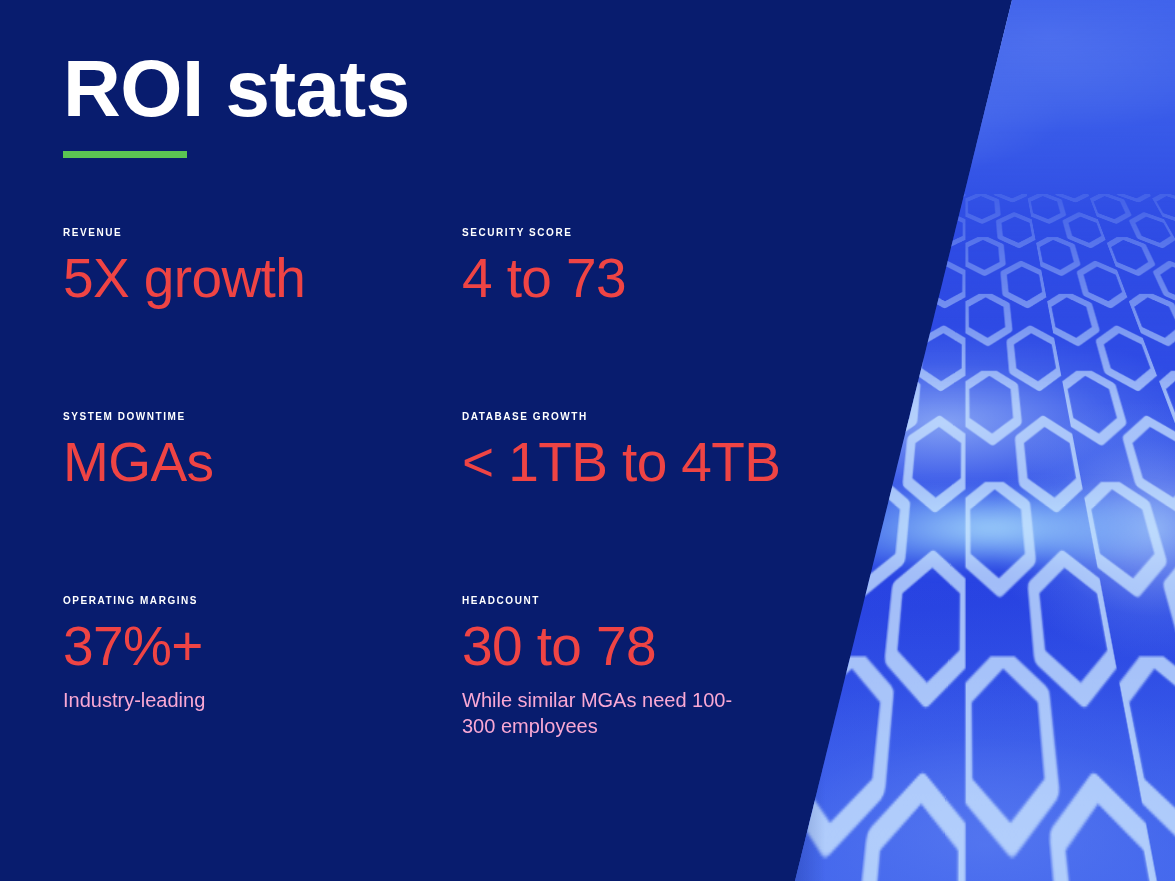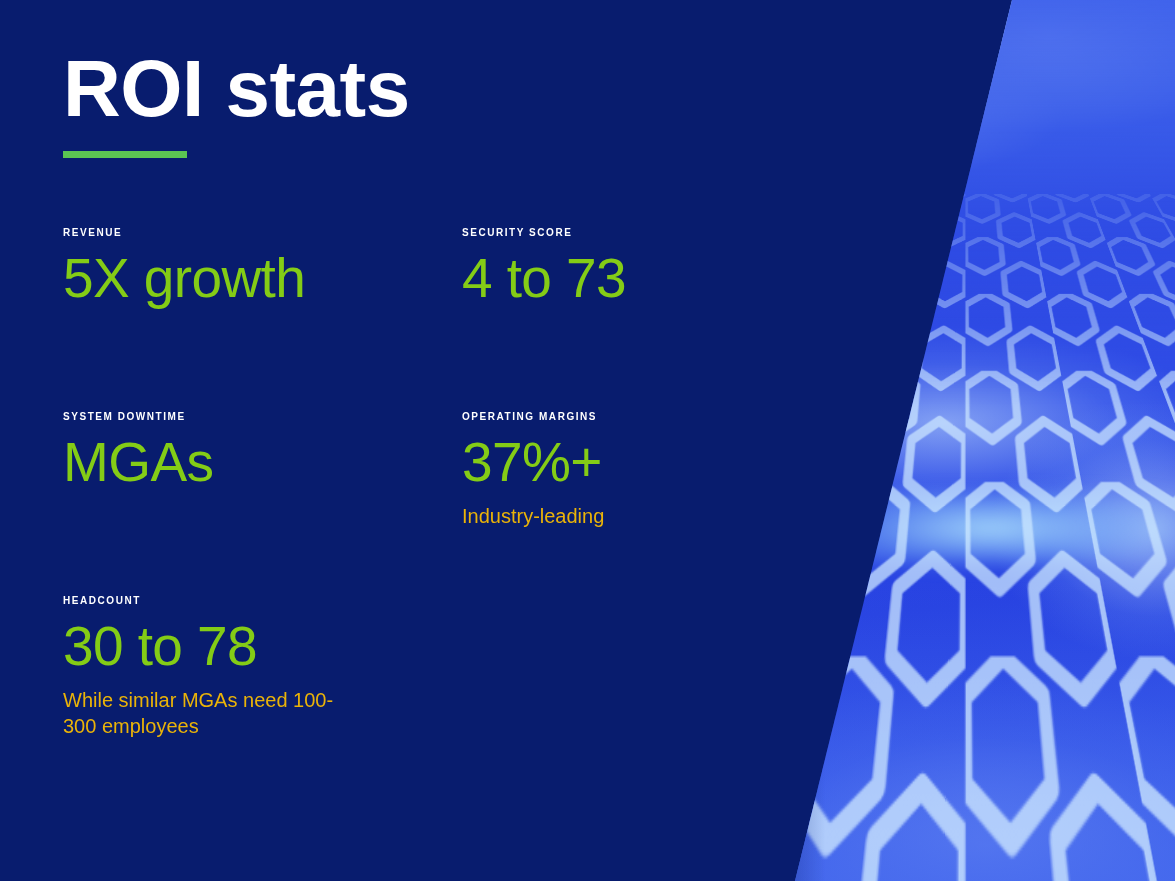--- a/index.html
+++ b/index.html
@@ -160,31 +160,31 @@
     letter-spacing: 1.55px;
     color: #ffffff;
     text-transform: uppercase;
     margin: 0 0 12px 0;
     line-height: 1;
   }
 
   .stat-value {
     font-size: 55px;
     font-weight: 400;
-    color: #84cc16;
+    color: #ef4444;
     line-height: 1.04;
     letter-spacing: -0.6px;
     margin: 0;
     white-space: nowrap;
   }
 
   .stat-sub {
     font-size: 20px;
     font-weight: 400;
-    color: #eab308;
+    color: #f9a8d4;
     line-height: 1.3;
     margin: 12px 0 0 0;
     max-width: 300px;
   }
 </style>
 </head>
 <body>
 
 <div id="slide">
 
@@ -236,20 +236,24 @@
       <div class="stat">
         <div class="stat-label">SECURITY SCORE</div>
         <div class="stat-value">4 to 73</div>
       </div>
 
       <div class="stat">
         <div class="stat-label">SYSTEM DOWNTIME</div>
         <div class="stat-value">MGAs</div>
       </div>
 
+      <div class="stat">
+        <div class="stat-label">DATABASE GROWTH</div>
+        <div class="stat-value">&lt; 1TB to 4TB</div>
+      </div>
 
       <div class="stat">
         <div class="stat-label">OPERATING MARGINS</div>
         <div class="stat-value">37%+</div>
         <div class="stat-sub">Industry-leading</div>
       </div>
 
       <div class="stat">
         <div class="stat-label">HEADCOUNT</div>
         <div class="stat-value">30 to 78</div>

